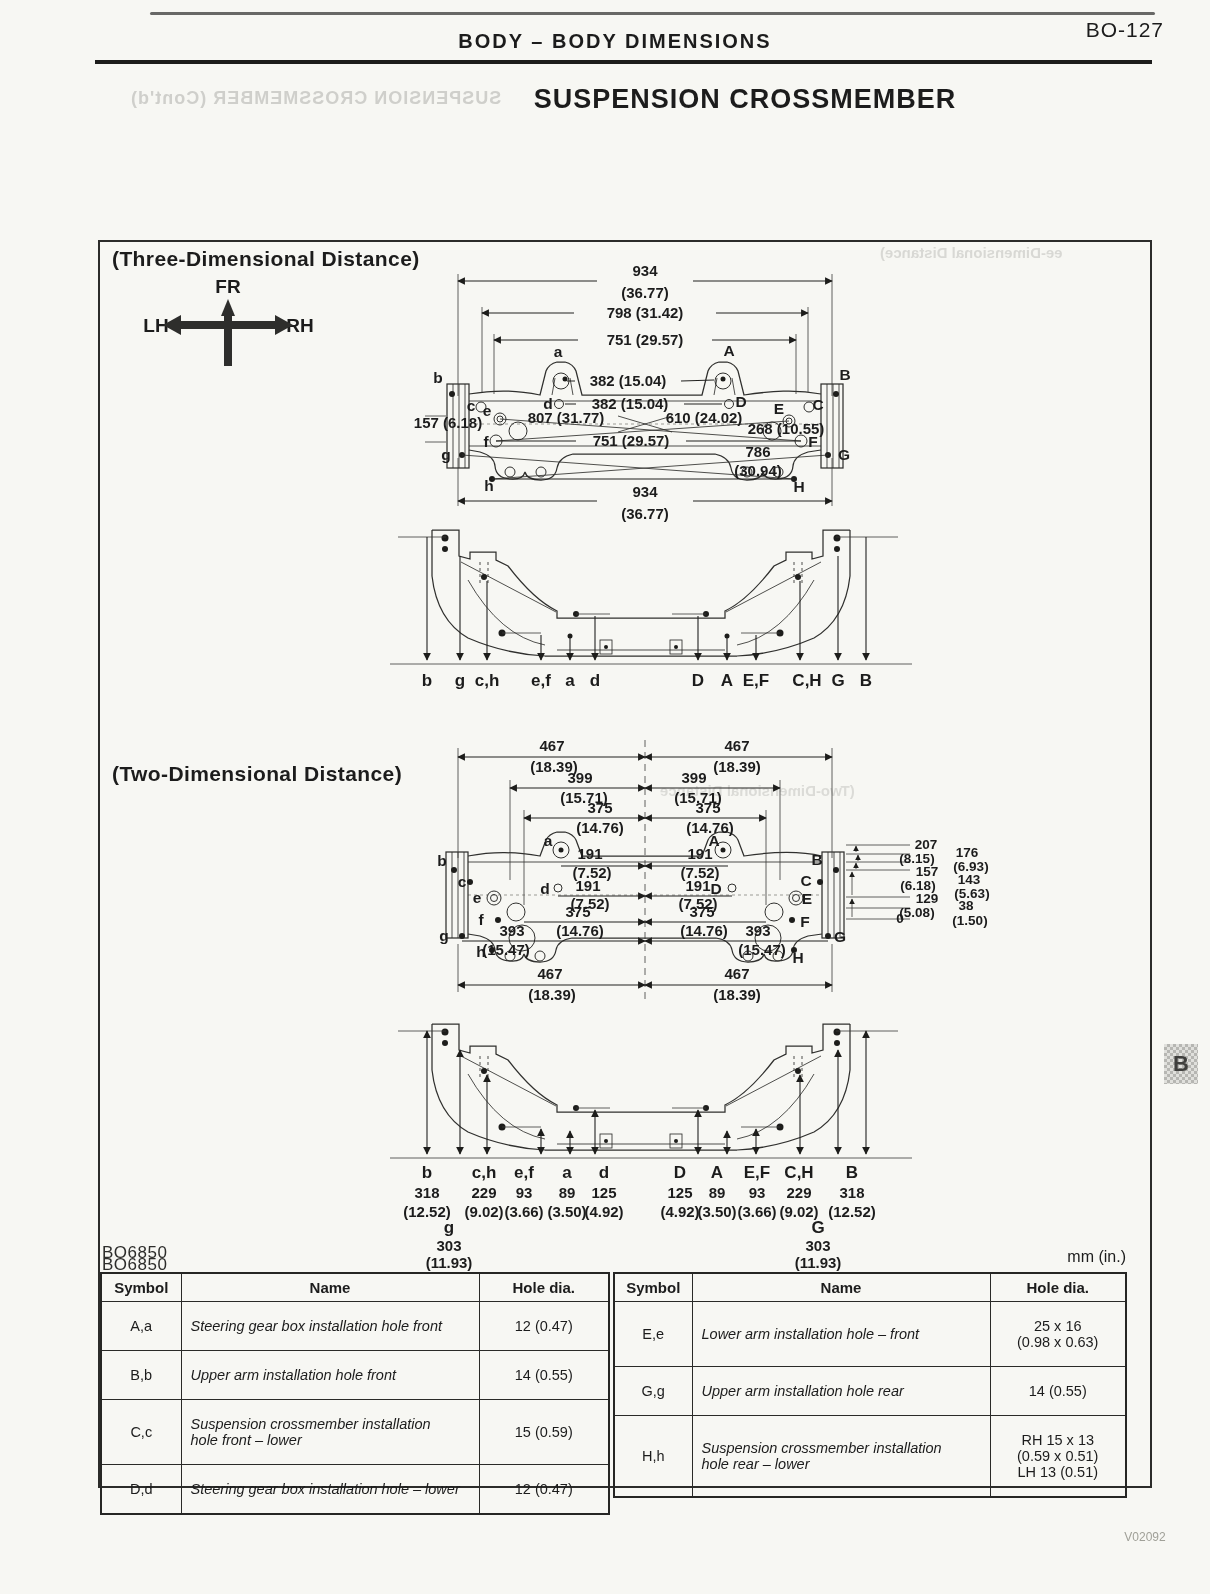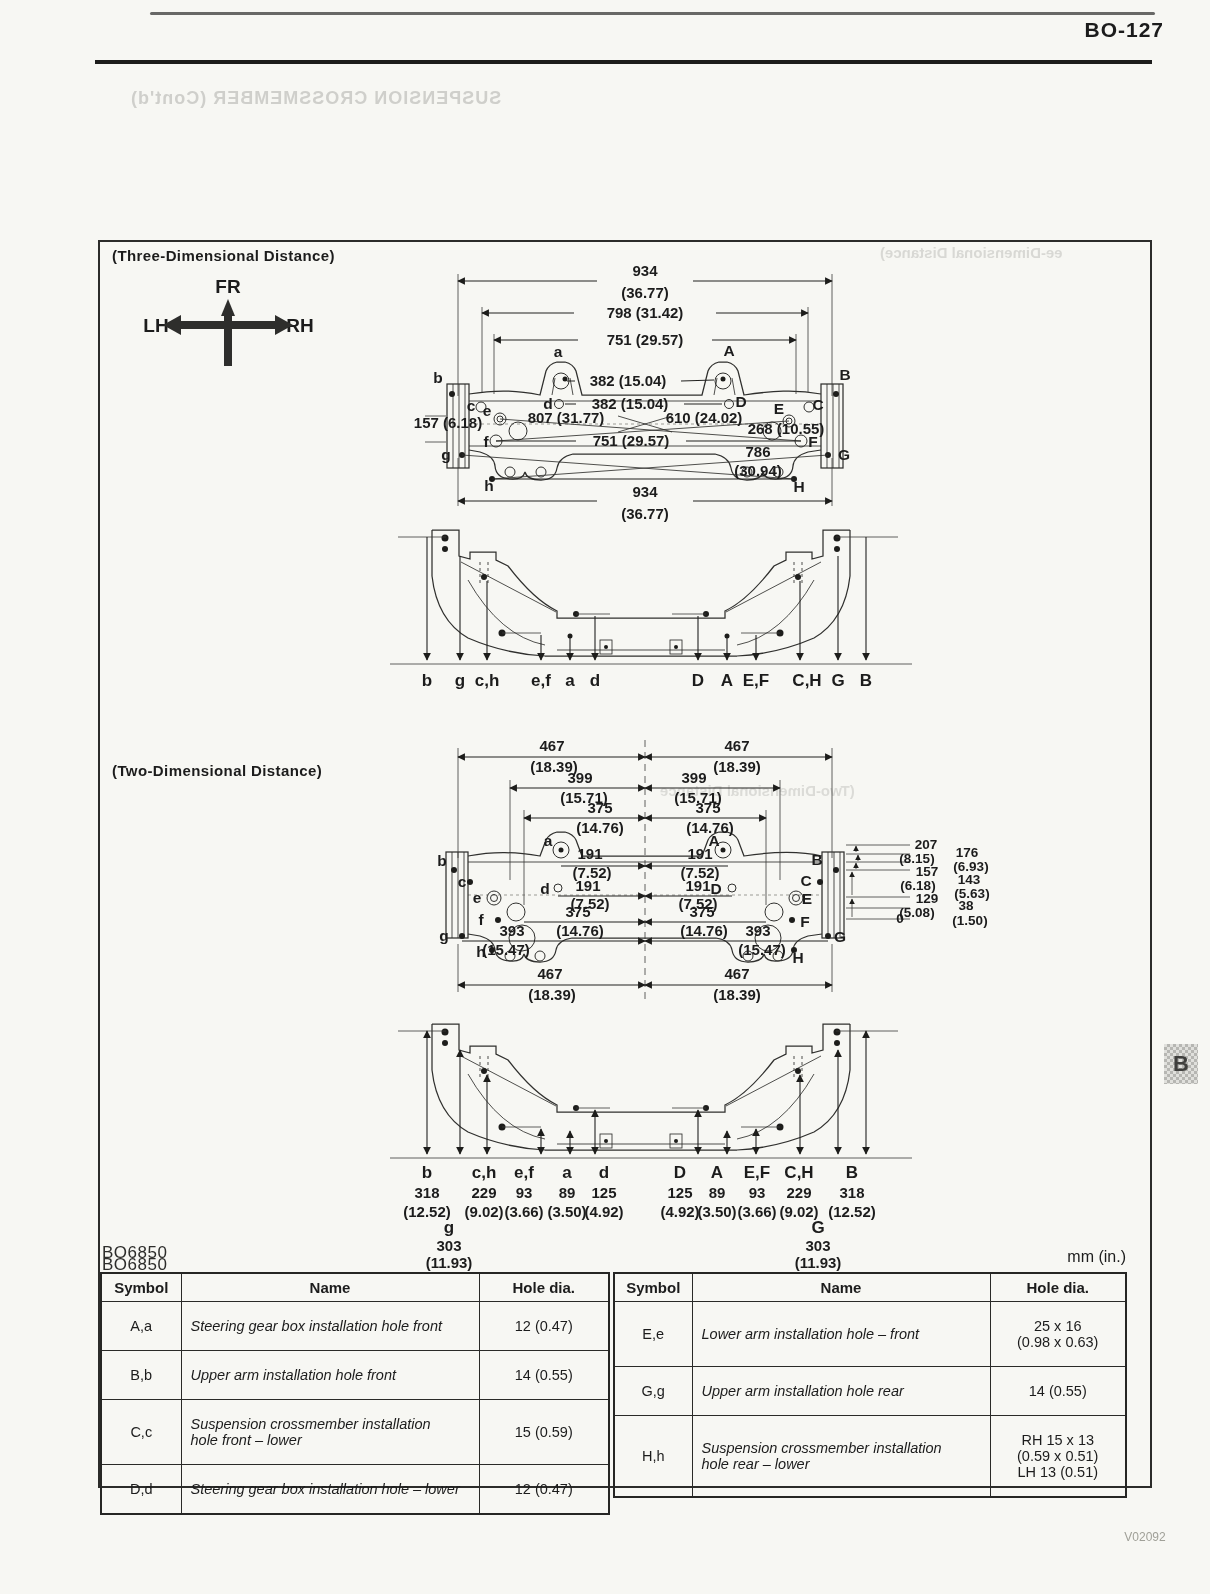--- a/index.html
+++ b/index.html
@@ -1,25 +1,25 @@
 <!DOCTYPE html>
 <html><head>
 <meta charset="utf-8">
 <style>
   html,body{margin:0;padding:0;background:#e9e9e5;}
   .page{position:relative;width:1210px;height:1594px;background:#f7f7f3;
         font-family:"Liberation Sans",sans-serif;color:#1c1c1c;overflow:hidden;}
   .abs{position:absolute;}
   .scan-smudge{left:150px;top:12px;width:1005px;height:3px;background:#2b2b29;opacity:.7;border-radius:2px;}
   .running-head{left:95px;top:30px;width:1040px;text-align:center;font-size:20px;font-weight:700;letter-spacing:2px;}
-  .page-num{right:46px;top:18px;font-size:21px;font-weight:700;letter-spacing:1px;}
+  .page-num{right:46px;top:18px;font-size:21px;font-weight:400;letter-spacing:1px;}
   .head-rule{left:95px;top:60px;width:1057px;height:4px;background:#1d1d1b;}
   .doc-title{left:400px;top:84px;width:690px;text-align:center;font-size:27px;font-weight:700;letter-spacing:1px;}
   .frame{left:98px;top:240px;width:1050px;height:1244px;border:2.5px solid #2c2c2a;}
-  .sec-head{font-size:15px;font-weight:700;letter-spacing:.4px;}
+  .sec-head{font-size:21px;font-weight:700;letter-spacing:.4px;}
   #sec3d{left:112px;top:247px;}
   #sec2d{left:112px;top:762px;}
   .art{left:0;top:0;width:1210px;height:1594px;}
   svg text{font-family:"Liberation Sans",sans-serif;fill:#1c1c1c;}
   .dt{font-size:15px;font-weight:600;text-anchor:middle;}
   .dts{font-size:13.5px;font-weight:600;text-anchor:middle;}
   .pt{font-size:15.5px;font-weight:700;text-anchor:middle;}
   .fl{font-size:17px;font-weight:700;text-anchor:middle;}
   .fm{font-size:15px;font-weight:600;text-anchor:middle;}
   .cmp{font-size:19px;font-weight:600;text-anchor:middle;}
@@ -52,22 +52,24 @@
   #ghost-mr{left:660px;top:782px;font-size:15px;color:rgba(110,110,105,.20);}
 </style>
 </head>
 <body>
 
 <div class="page">
 
   <div class="abs scan-smudge"></div>
   <div class="abs ghost" id="ghost-title">SUSPENSION CROSSMEMBER (Cont'd)</div>
 
+  <div class="abs running-head">BODY – BODY DIMENSIONS</div>
   <div class="abs page-num">BO-127</div>
   <div class="abs head-rule"></div>
+  <div class="abs doc-title">SUSPENSION CROSSMEMBER</div>
 
   <div class="abs frame"></div>
   <div class="abs ghost" id="ghost-tr">ee-Dimensional Distance)</div>
   <div class="abs ghost" id="ghost-mr">(Two-Dimensional Distance</div>
 
   <div class="abs sec-head" id="sec3d">(Three-Dimensional Distance)</div>
   <div class="abs sec-head" id="sec2d">(Two-Dimensional Distance)</div>
 
   <svg class="abs art" viewBox="0 0 1210 1594">
     <defs>

